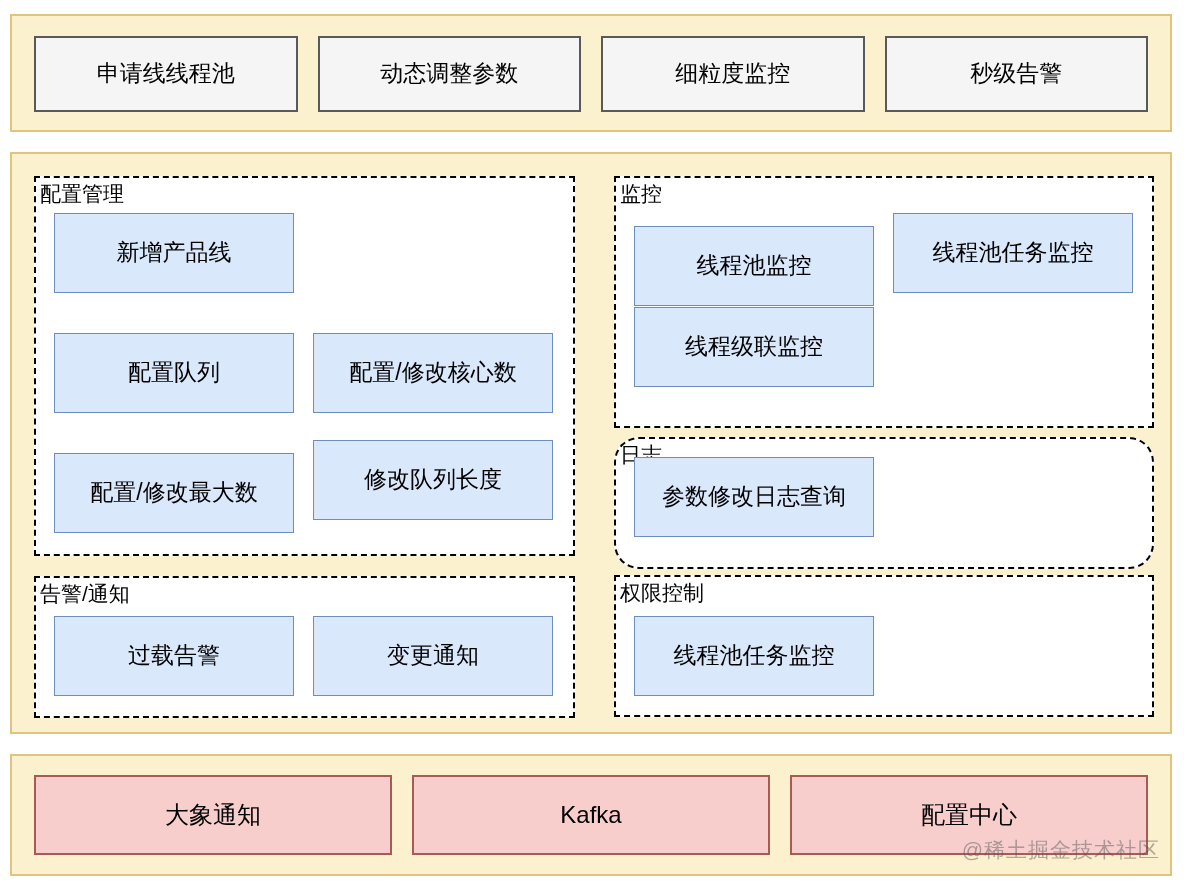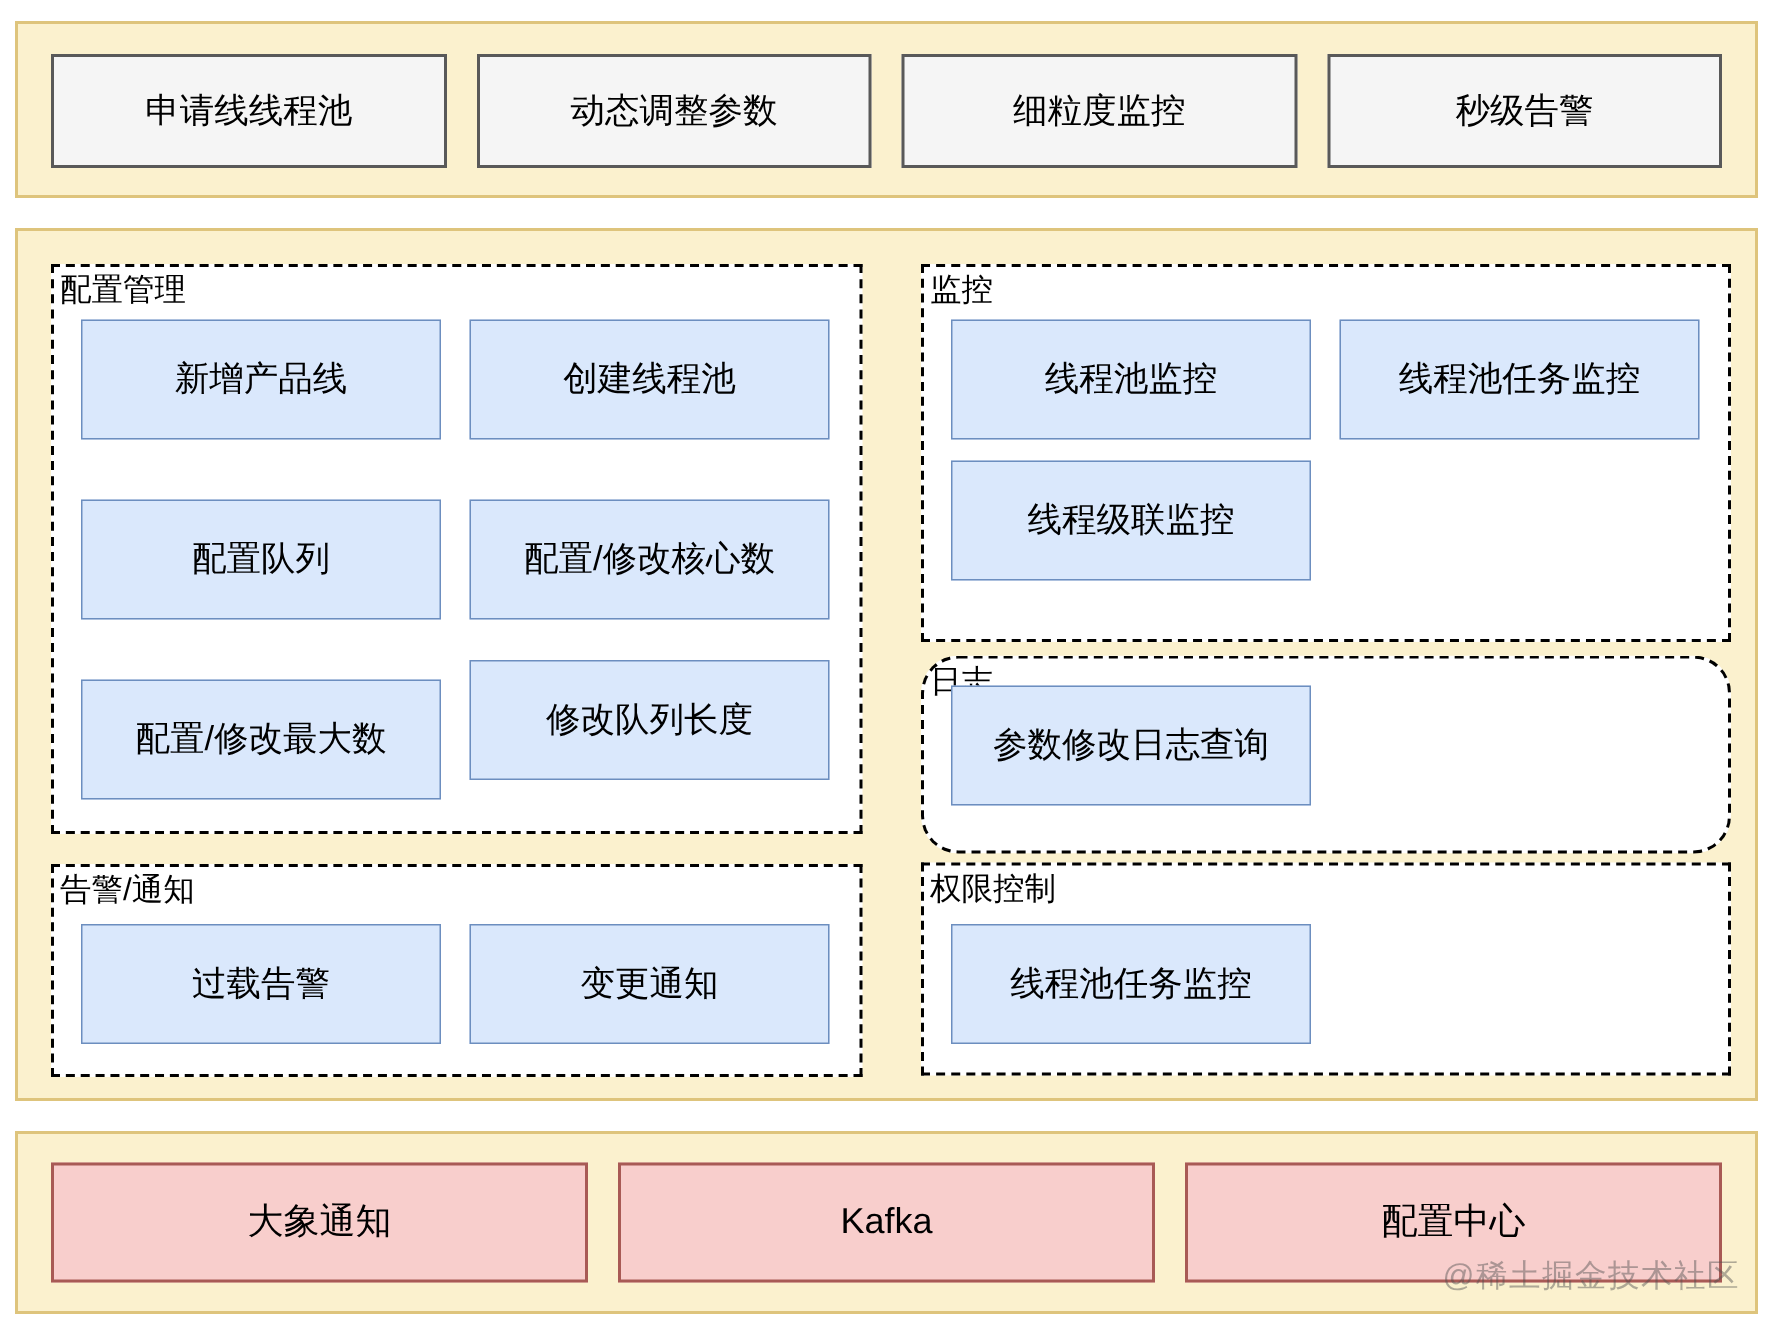--- a/index.html
+++ b/index.html
@@ -96,36 +96,35 @@
     <div class="node gray">动态调整参数</div>
     <div class="node gray">细粒度监控</div>
     <div class="node gray">秒级告警</div>
   </div>
 
   <div class="band" id="band-middle">
 
     <div class="section" style="left:22px; top:22px; width:541px; height:380px;">
       <div class="section-title">配置管理</div>
       <div class="node blue" style="left:18px;  top:35px;">新增产品线</div>
-      <div class="node blue" style="left:277px; top:35px;">创建线程池</div>
       <div class="node blue" style="left:18px;  top:155px;">配置队列</div>
       <div class="node blue" style="left:277px; top:155px;">配置/修改核心数</div>
       <div class="node blue" style="left:18px;  top:275px;text-align:right;">配置/修改最大数</div>
       <div class="node blue" style="left:277px; top:262px;">修改队列长度</div>
     </div>
 
     <div class="section" style="left:22px; top:422px; width:541px; height:142px;">
       <div class="section-title">告警/通知</div>
       <div class="node blue" style="left:18px;  top:38px;">过载告警</div>
       <div class="node blue" style="left:277px; top:38px;">变更通知</div>
     </div>
 
     <div class="section" style="left:602px; top:22px; width:540px; height:252px;">
       <div class="section-title">监控</div>
-      <div class="node blue" style="left:18px;  top:35px;">线程池监控</div>
+      <div class="node blue" style="left:18px;  top:48px;">线程池监控</div>
       <div class="node blue" style="left:277px; top:35px;">线程池任务监控</div>
       <div class="node blue" style="left:18px;  top:129px;">线程级联监控</div>
     </div>
 
     <div class="section" style="left:602px; top:283px; width:540px; height:132px;border-radius:25px;">
       <div class="section-title">日志</div>
       <div class="node blue" style="left:18px; top:18px;">参数修改日志查询</div>
     </div>
 
     <div class="section" style="left:602px; top:421px; width:540px; height:142px;">

